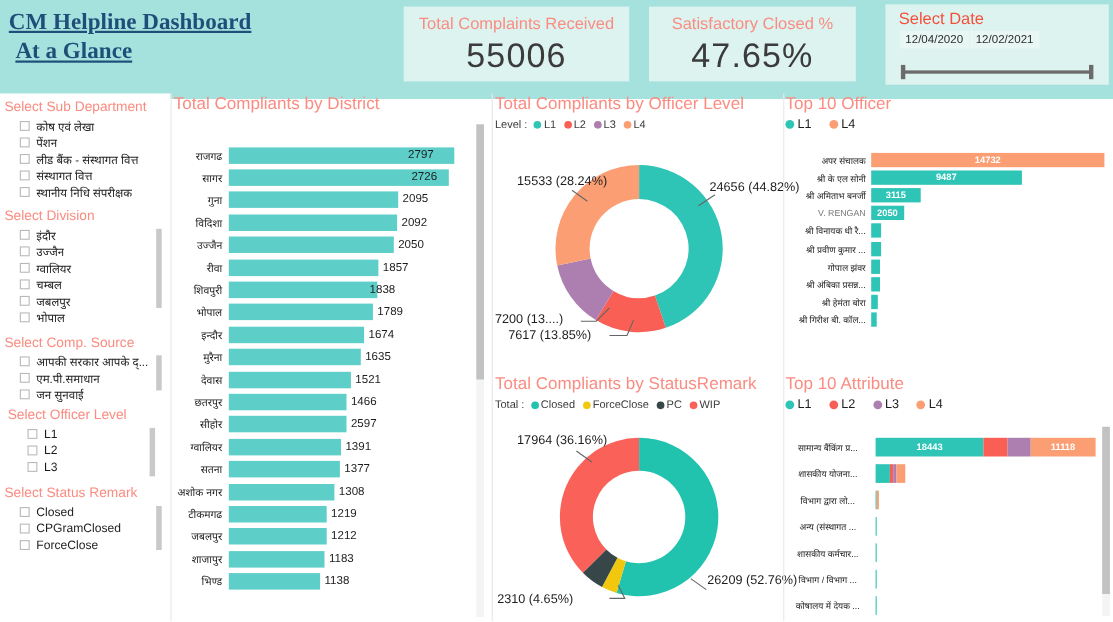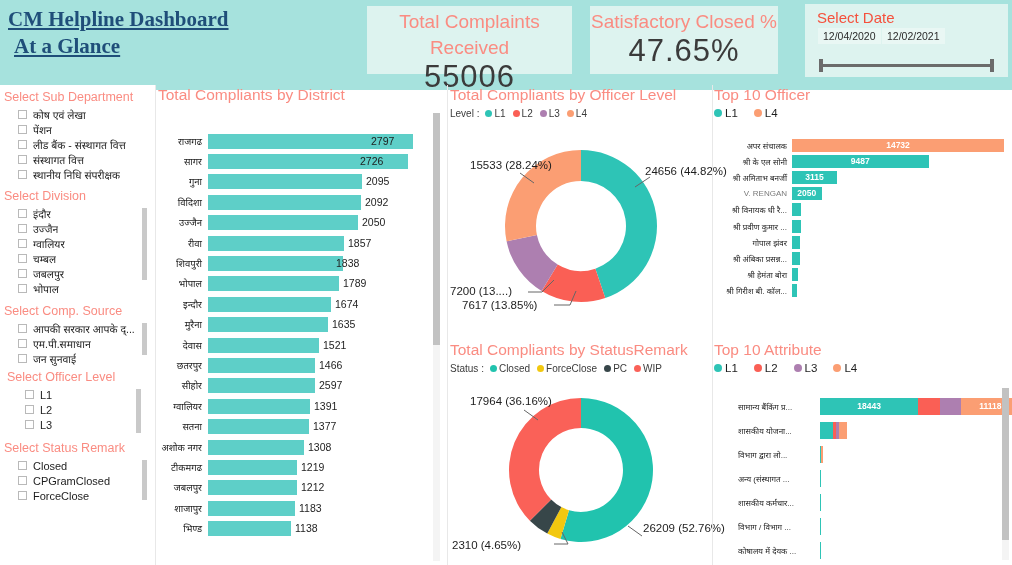--- a/index.html
+++ b/index.html
@@ -26,21 +26,21 @@
   }
   .title-line.l2 { padding-left: 6px; }
 
   .kpi {
     position: absolute; top: 6px; height: 68px;
     background: #ddf3ef; text-align: center;
   }
   .kpi-1 { left: 367px; width: 205px; }
   .kpi-2 { left: 590px; width: 188px; }
   .kpi-label {
-    color: #fa8c82; font-size: 19px; line-height: 26px; padding-top: 3px;
+    color: #fa8c82; font-size: 15px; line-height: 26px; padding-top: 3px;
   }
   .kpi-value {
     color: #3b3b3b; font-size: 31px; line-height: 32px; letter-spacing: 1px;
   }
 
   .datebox {
     position: absolute; left: 805px; top: 4px; width: 203px; height: 73px;
     background: #ddf3ef;
   }
   .date-title { color: #f5503c; font-size: 15px; padding: 5px 0 0 12px; }
@@ -142,22 +142,22 @@
   .tcat.gray { color: #7a7a7a; }
   .tbar { position: relative; height: 13px; flex: 1 1 auto; }
   .seg { position: absolute; top: 0; height: 13px; }
   .seg-val {
     position: absolute; top: 0; height: 13px; line-height: 13px;
     font-size: 8.5px; color: #ffffff; font-weight: bold;
     text-align: center; white-space: nowrap;
   }
   .arow { display: flex; align-items: center; height: 24px; }
   .acat {
-    width: 82px; text-align: left; font-size: 8px; color: #1d1d1d;
-    padding-right: 5px; white-space: nowrap; overflow: hidden; flex: 0 0 auto; margin-left: 24px;
+    width: 82px; text-align: center; font-size: 8px; color: #1d1d1d;
+    padding-right: 5px; white-space: nowrap; overflow: hidden; flex: 0 0 auto;
   }
   .abar { position: relative; height: 17px; flex: 1 1 auto; }
   .aseg { position: absolute; top: 0; height: 17px; }
   .aseg-val {
     position: absolute; top: 0; height: 17px; line-height: 17px;
     font-size: 8.5px; color: #ffffff; font-weight: bold;
     text-align: center; white-space: nowrap;
   }
   .divider-v {
     position: absolute; background: #e8e8e8; width: 1px;
@@ -326,21 +326,21 @@
             <div class="bar-cat">राजगढ</div>
             <div class="bar-wrap">
               <div class="bar-fill" style="width: 205px; background: rgb(94, 207, 200);"></div>
               <div class="bar-val" style="left: 163px;">2797</div>
             </div>
           </div>
           <div class="bar-row">
             <div class="bar-cat">सागर</div>
             <div class="bar-wrap">
               <div class="bar-fill" style="width: 200px; background: rgb(94, 207, 200);"></div>
-              <div class="bar-val" style="left: 152px;">2726</div>
+              <div class="bar-val" style="left: 166px;">2726</div>
             </div>
           </div>
           <div class="bar-row">
             <div class="bar-cat">गुना</div>
             <div class="bar-wrap">
               <div class="bar-fill" style="width: 154px; background: rgb(94, 207, 200);"></div>
               <div class="bar-val" style="left: 158px;">2095</div>
             </div>
           </div>
           <div class="bar-row">
@@ -504,21 +504,21 @@
         <div class="donut-label" style="left:195px; top:45px;">24656 (44.82%)</div>
         <div class="donut-label" style="left:6px; top:39px; width:110px; text-align:center;">15533 (28.24%)</div>
         <div class="donut-label" style="left:0px; top:165px;">7200 (13....)</div>
         <div class="donut-label" style="left:12px; top:179px;">7617 (13.85%)</div>
       </div>
     </div>
 
     <div class="panel p-status">
       <div class="panel-title big">Total Compliants by StatusRemark</div>
       <div class="legend">
-        <span class="legend-cap">Status :</span>
+        <span class="legend-cap">Total :</span>
         <span class="legend-item">
             <span class="dot" style="background:#21c3ae"></span>
             <span class="legend-text">Closed</span>
           </span>
         <span class="legend-item">
             <span class="dot" style="background:#f2c80f"></span>
             <span class="legend-text">ForceClose</span>
           </span>
         <span class="legend-item">
             <span class="dot" style="background:#374649"></span>

